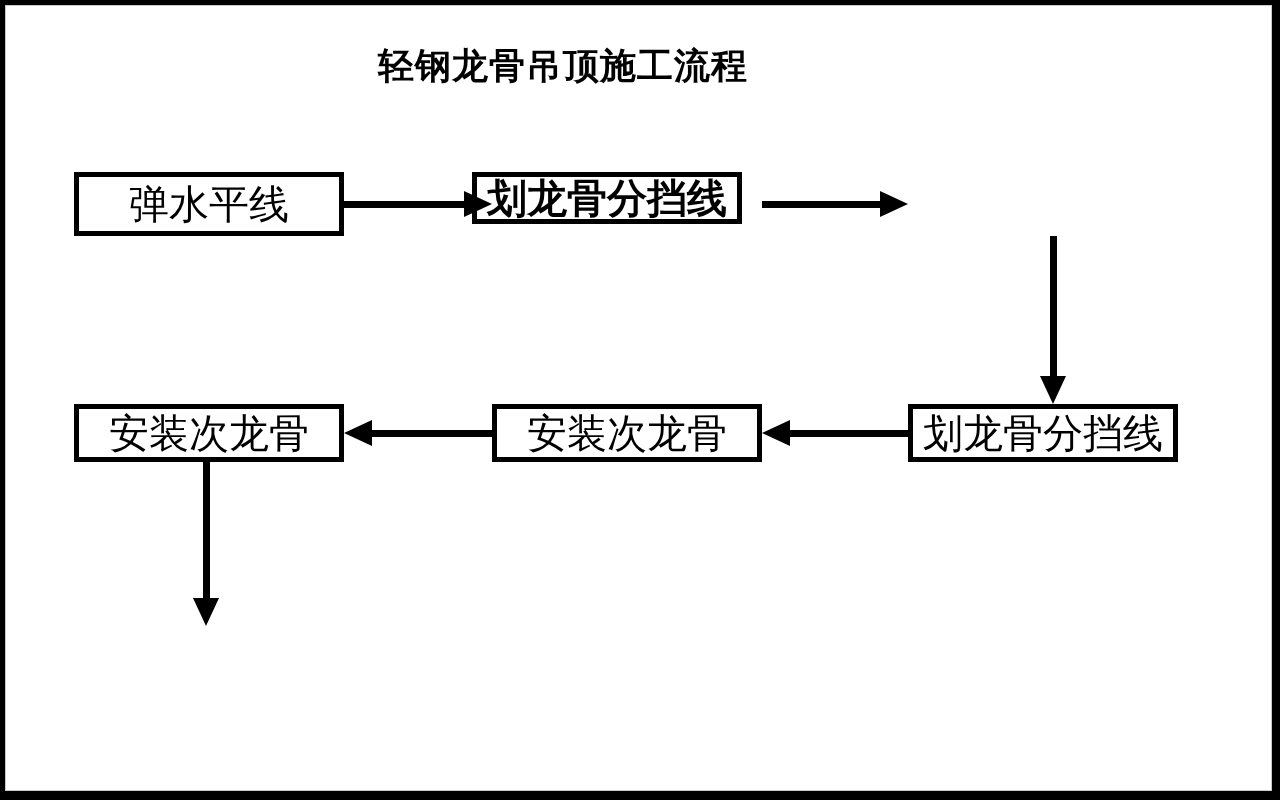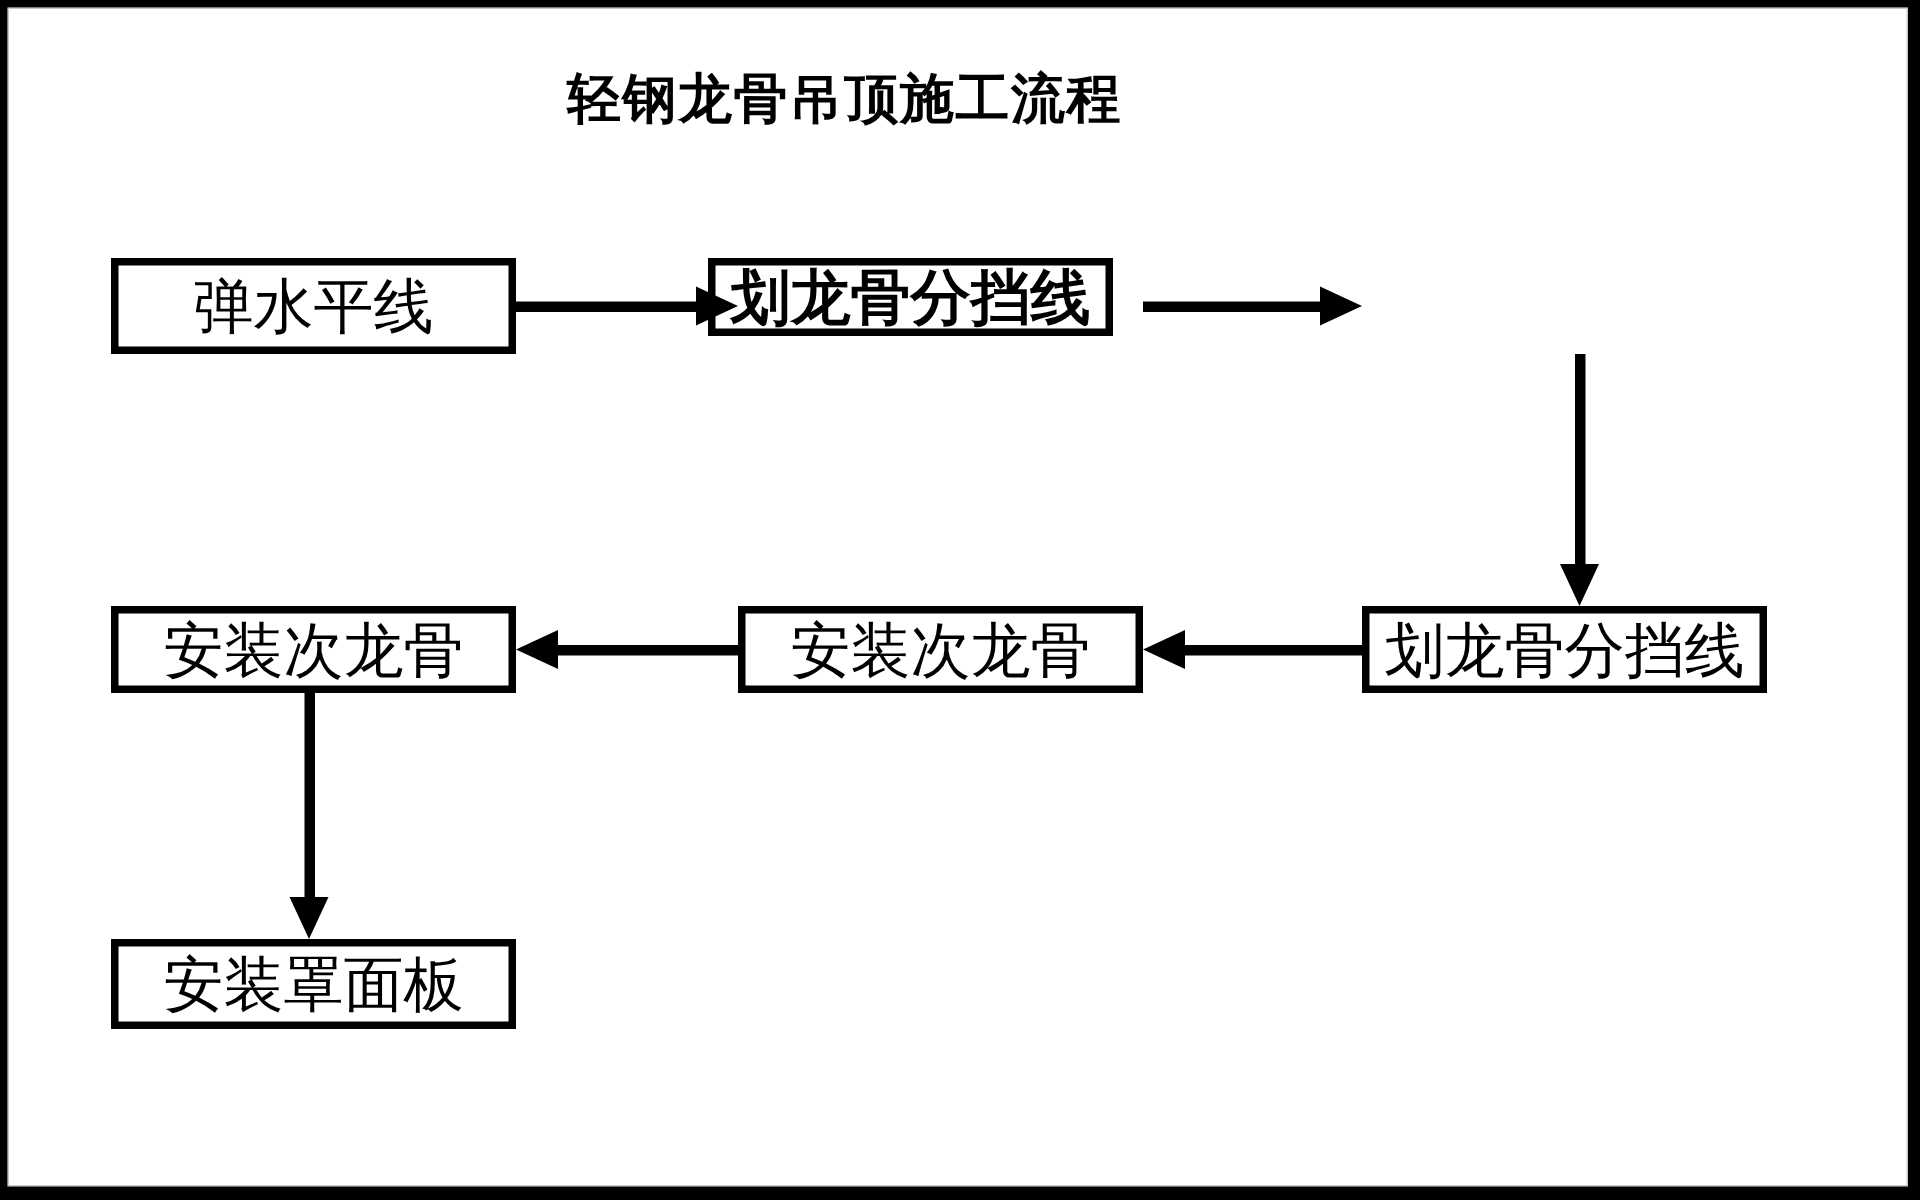--- a/index.html
+++ b/index.html
@@ -127,23 +127,20 @@
   </div>
   <div class="node n3">
     <span>划龙骨分挡线</span>
   </div>
   <div class="node n4">
     <span>安装次龙骨</span>
   </div>
   <div class="node n5">
     <span>安装次龙骨</span>
   </div>
-  <div class="node n6">
-    <span>安装罩面板</span>
-  </div>
 
   <div class="arrow-h arrow-right a0">
     <div class="shaft"></div>
     <div class="head"></div>
   </div>
   <div class="arrow-h arrow-right a1">
     <div class="shaft"></div>
     <div class="head"></div>
   </div>
   <div class="arrow-v a2">

